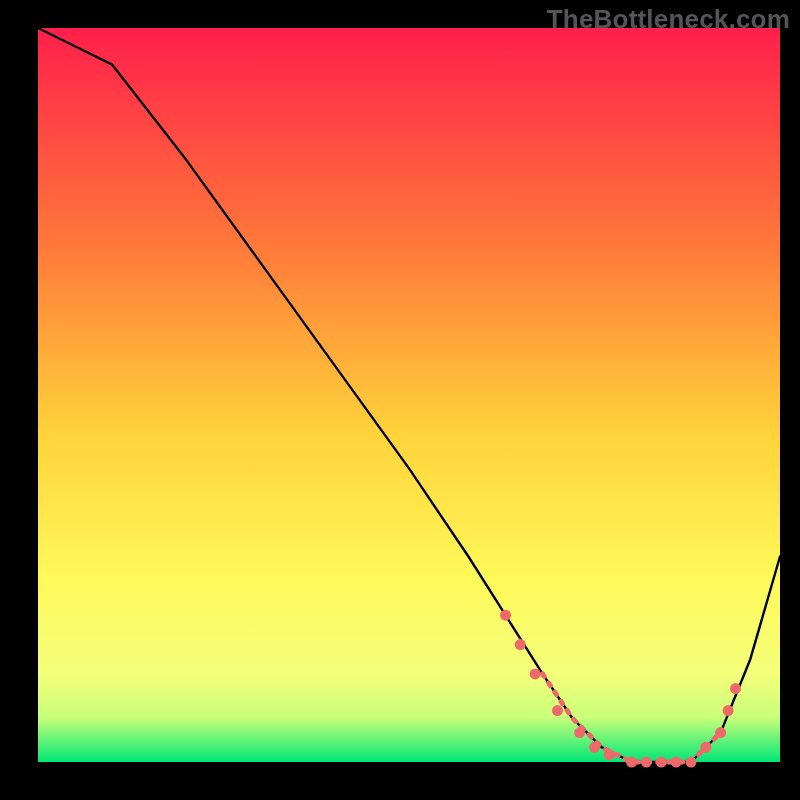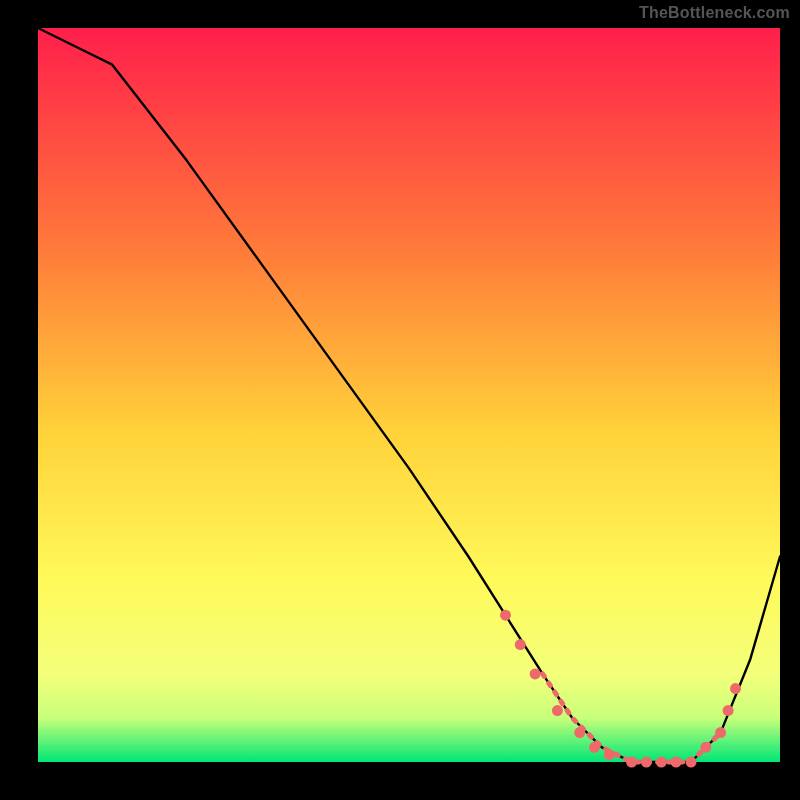--- a/index.html
+++ b/index.html
@@ -15,21 +15,21 @@
     position: relative;
     width: 800px;
     height: 800px;
     background: #000;
   }
   .attribution {
     position: absolute;
     top: 4px;
     right: 10px;
     color: #555;
-    font-size: 16px;
+    font-size: 26px;
     font-weight: 600;
     letter-spacing: 0.2px;
     z-index: 5;
   }
   svg.plot {
     position: absolute;
     left: 0;
     top: 0;
   }
 </style>

